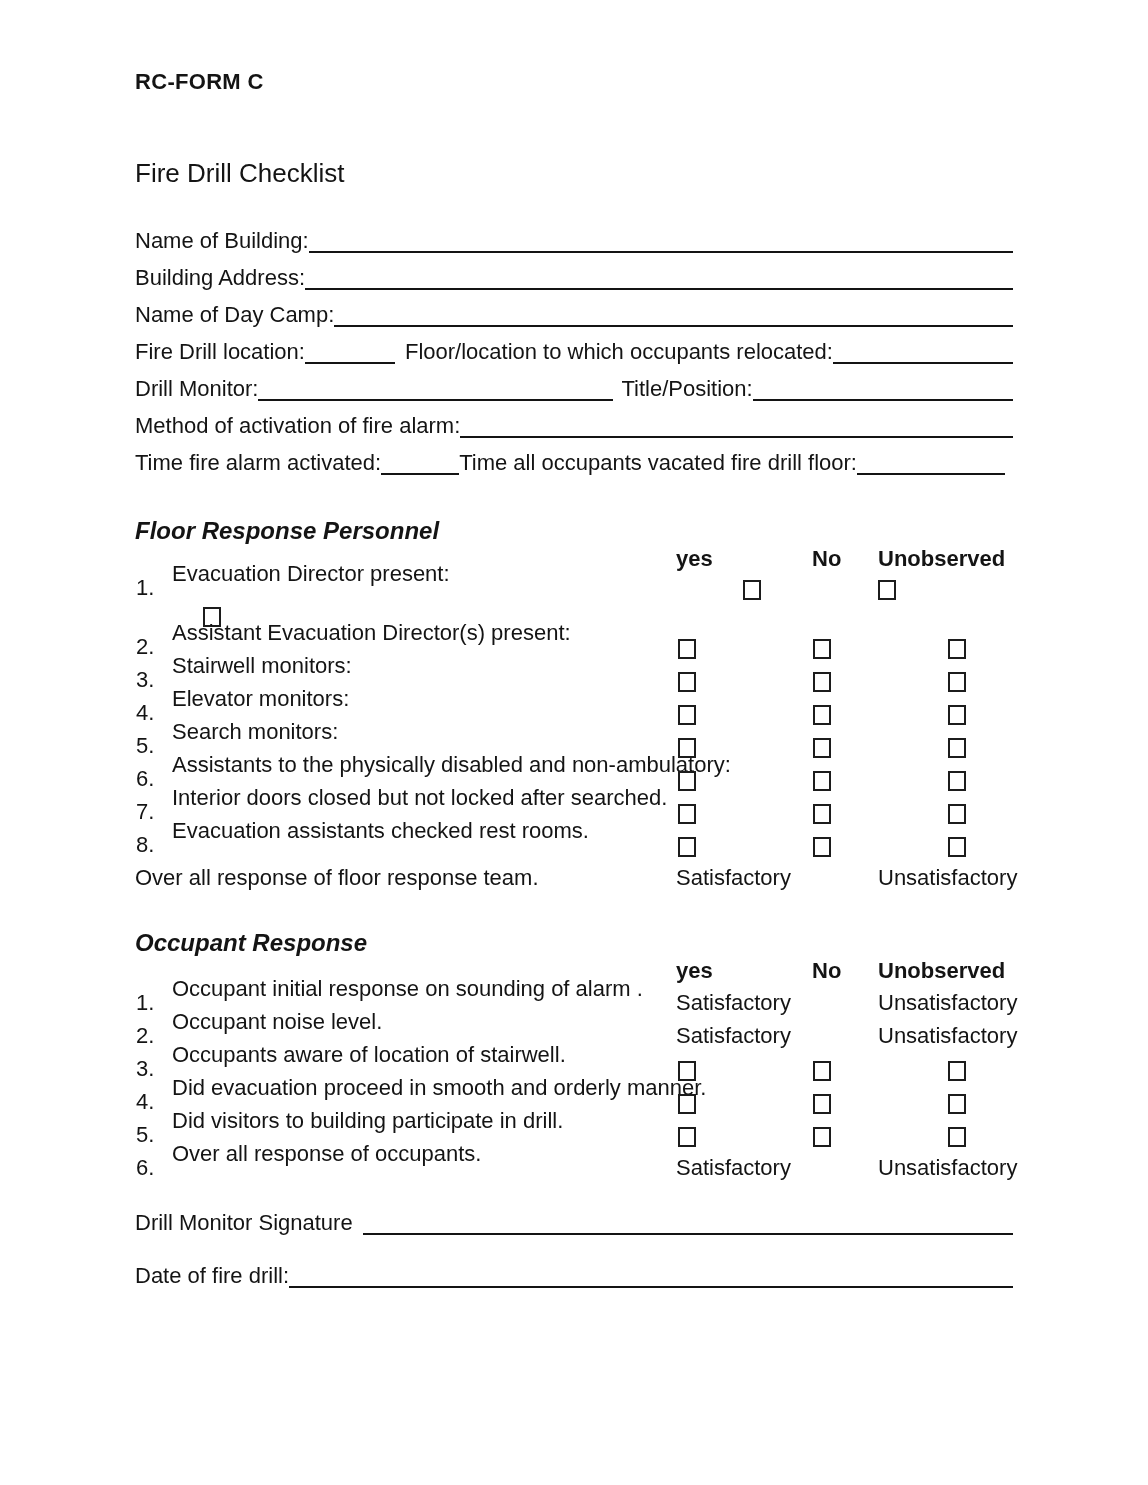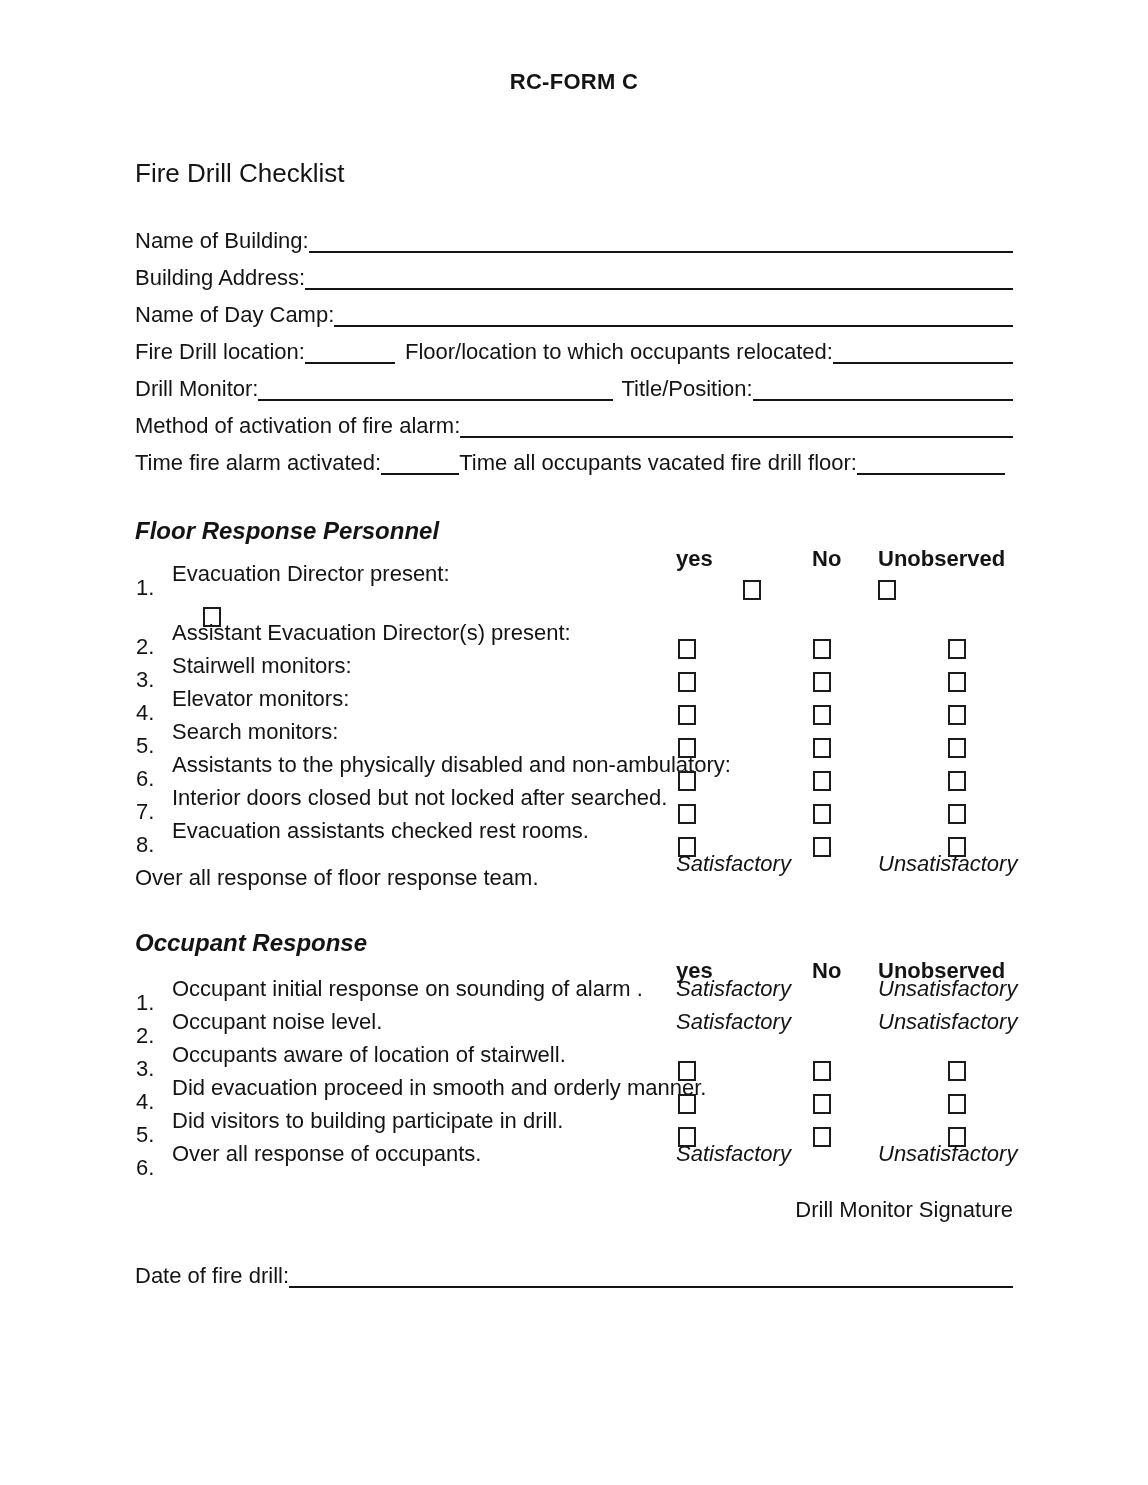--- a/index.html
+++ b/index.html
@@ -3,21 +3,21 @@
 <meta charset="utf-8">
 <style>
   html,body{margin:0;padding:0;}
   body{
     width:1148px;height:1485px;overflow:hidden;background:#ffffff;
     font-family:"Liberation Sans","DejaVu Sans",sans-serif;color:#141414;
   }
   .page{width:1148px;height:1485px;box-sizing:border-box;padding-top:70px;background:#fff;}
   .content{position:relative;margin:0 135px;width:878px;}
 
-  .form-code{font-size:22px;font-weight:bold;line-height:24px;text-align:center;letter-spacing:.3px;}
+  .form-code{font-size:22px;font-weight:bold;line-height:24px;text-align:left;letter-spacing:.3px;}
   .title{margin:64px 0 0 0;font-size:26px;font-weight:normal;line-height:30px;text-align:left;}
 
   
   .fields{margin-top:28px;}
   .frow{display:flex;align-items:flex-end;height:37px;font-size:22px;}
   .lbl{white-space:pre;line-height:25px;flex:0 0 auto;}
   .line{flex:1 1 auto;border-bottom:2px solid #141414;height:0;}
   .line.short{flex:0 0 auto;}
   .w355{width:355px;} .w90{width:90px;} .w78{width:78px;}
   .sp8{flex:0 0 8px;} .sp10{flex:0 0 10px;} .mr8{margin-right:8px;}
@@ -30,29 +30,29 @@
   .colhead{position:relative;height:30px;font-size:22px;font-weight:bold;}
   .colhead span{position:absolute;bottom:4px;line-height:24px;}
   .hyes{left:541px;} .hno{left:677px;} .hunobs{left:743px;}
 
   
   .crow{position:relative;height:33px;font-size:22px;}
   .crow.h30{height:30px;} .crow.h26{height:26px;}
   .crow .num{position:absolute;left:1px;bottom:5px;line-height:24px;}
   .crow .itm{position:absolute;left:37px;bottom:19px;line-height:24px;white-space:pre;}
   .crow .itm0{position:absolute;left:0;bottom:5px;line-height:24px;white-space:pre;}
-  .crow .rt{position:absolute;bottom:19px;line-height:24px;font-style:italic;}
+  .crow .rt{position:absolute;bottom:5px;line-height:24px;}
   .rt1{left:541px;} .rt3{left:743px;}
 
   .cb{position:absolute;bottom:5px;width:14px;height:16px;border:2px solid #1c1c1c;background:#fff;}
   .c1{left:543px;} .c2{left:678px;} .c3{left:813px;}
   .cA{left:608px;} .cB{left:743px;} .cS{left:68px;bottom:4px;}
 
   
-  .sigrow{margin-top:12px;flex-direction:column;}
+  .sigrow{margin-top:12px;}
   .daterow{margin-top:15px;}
   .frow.h38{height:38px;}
 </style>
 </head>
 <body>
 
 <div class="page">
   <div class="content">
 
     <div class="form-code">RC-FORM C</div>

